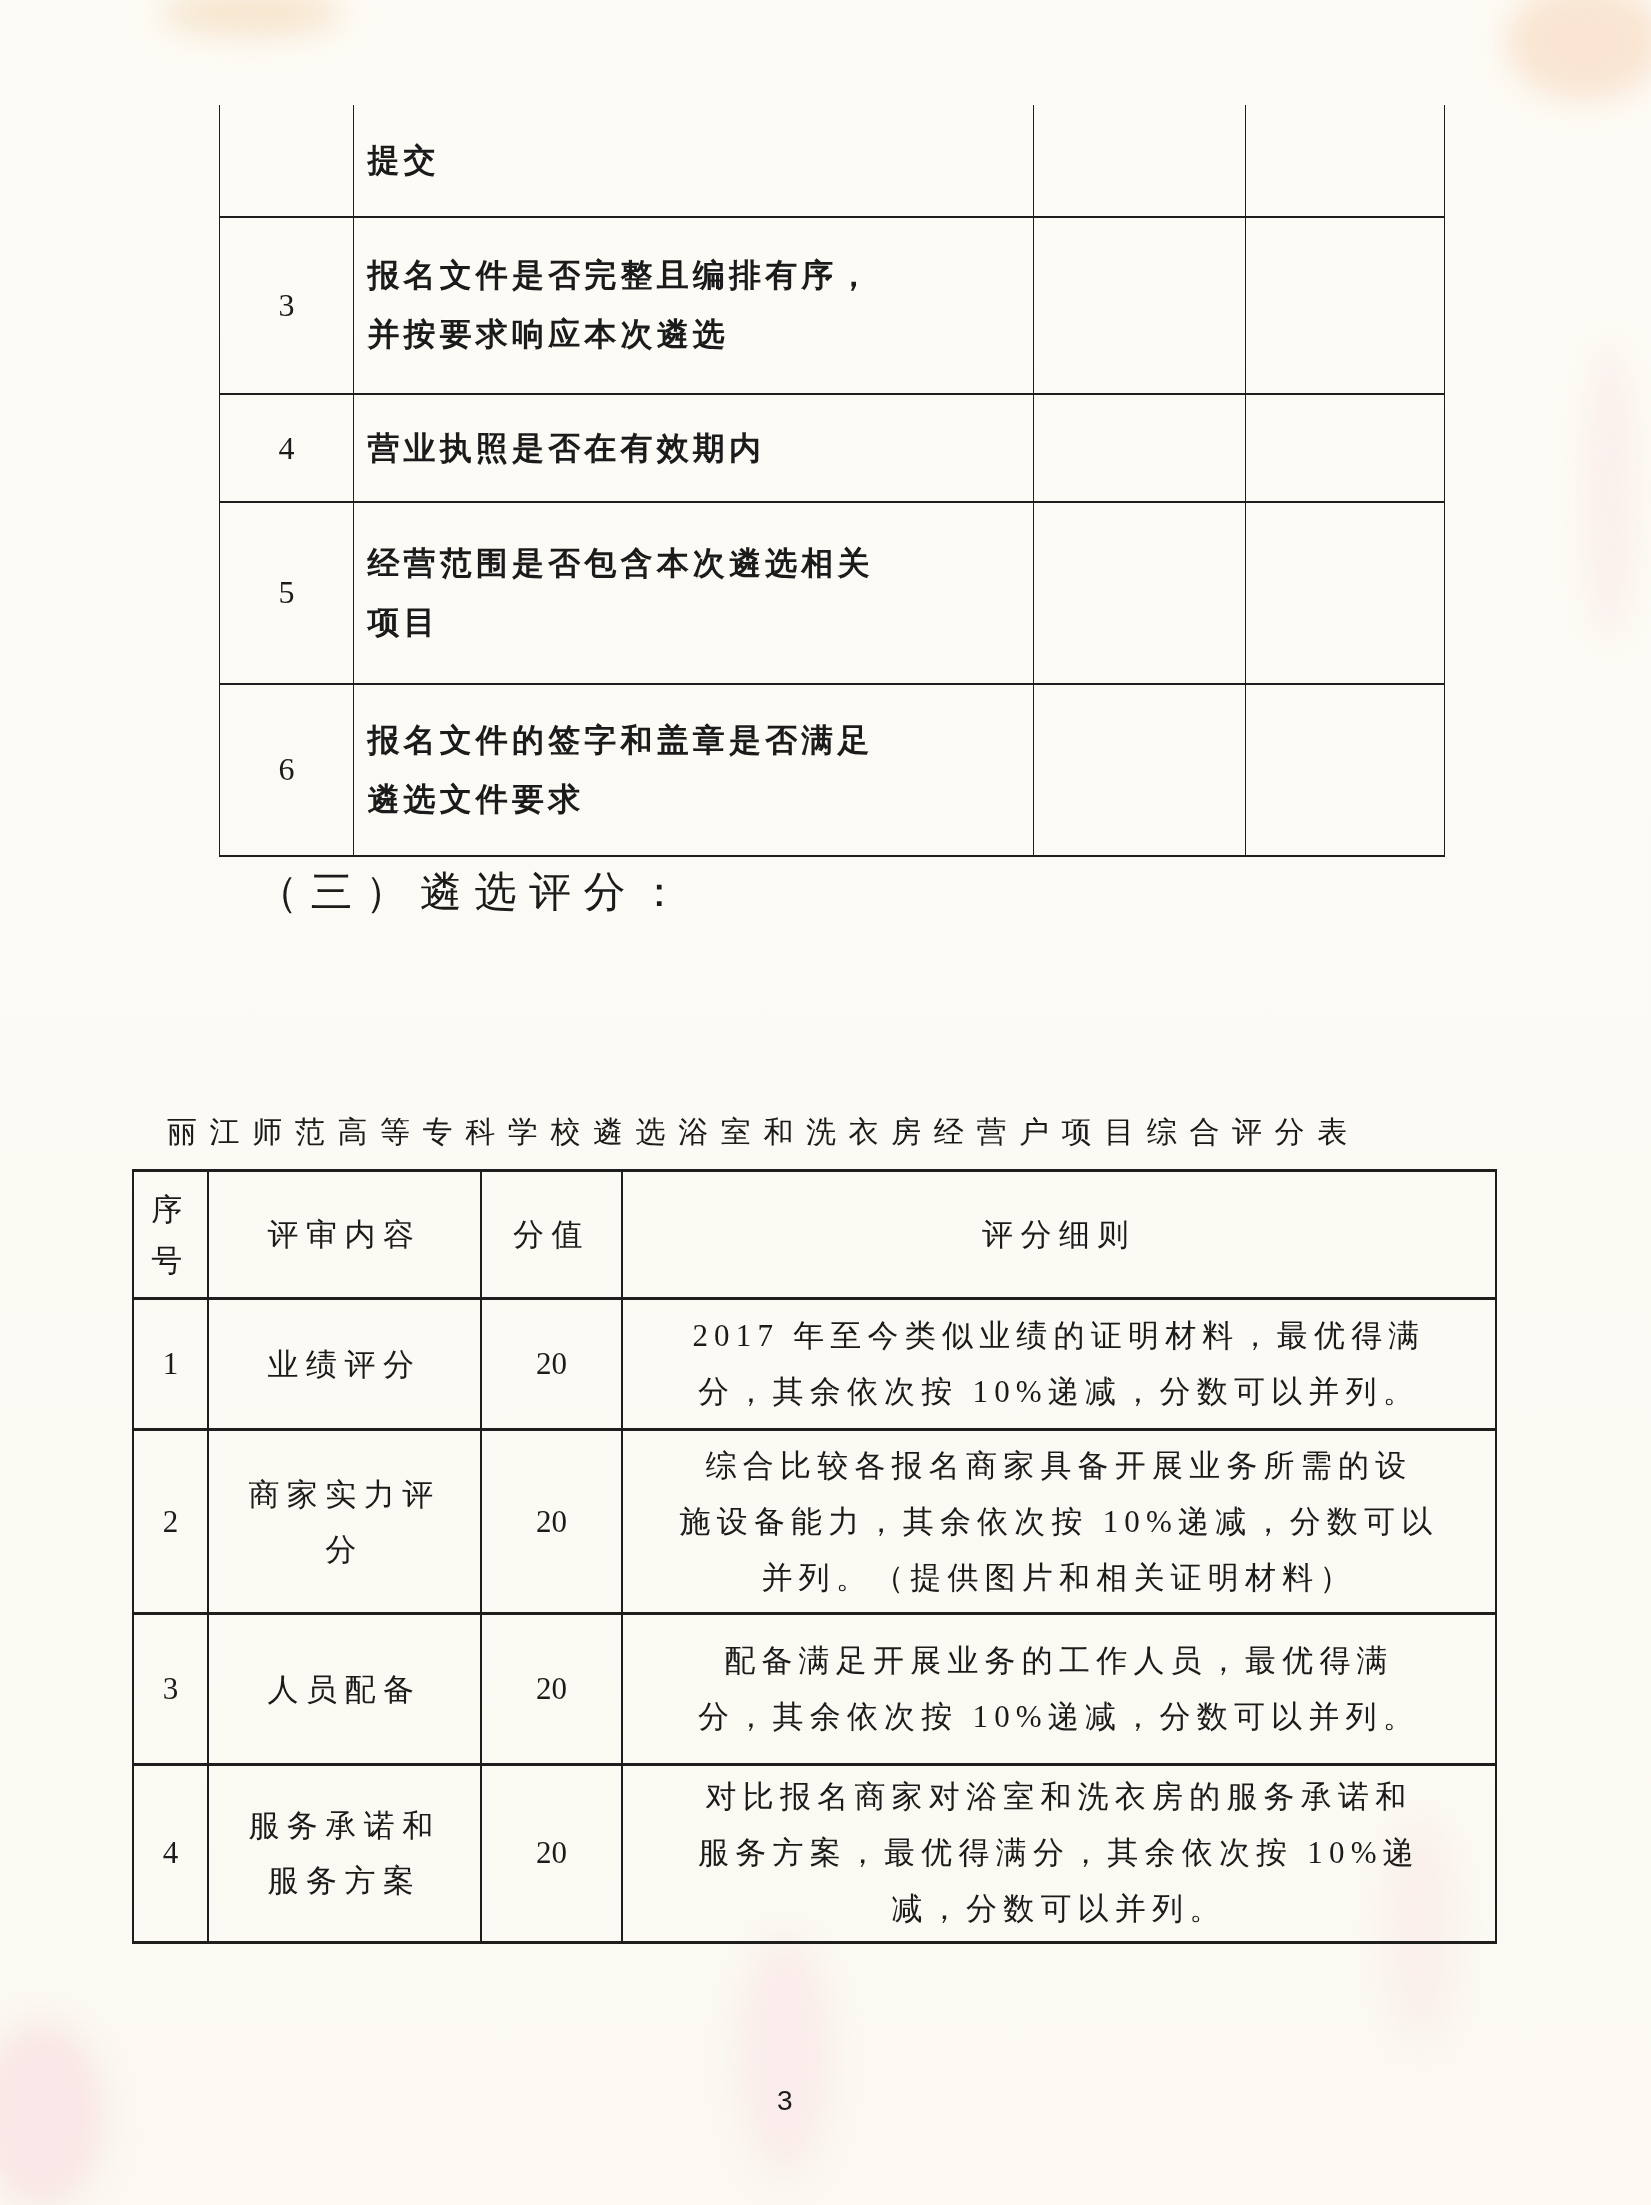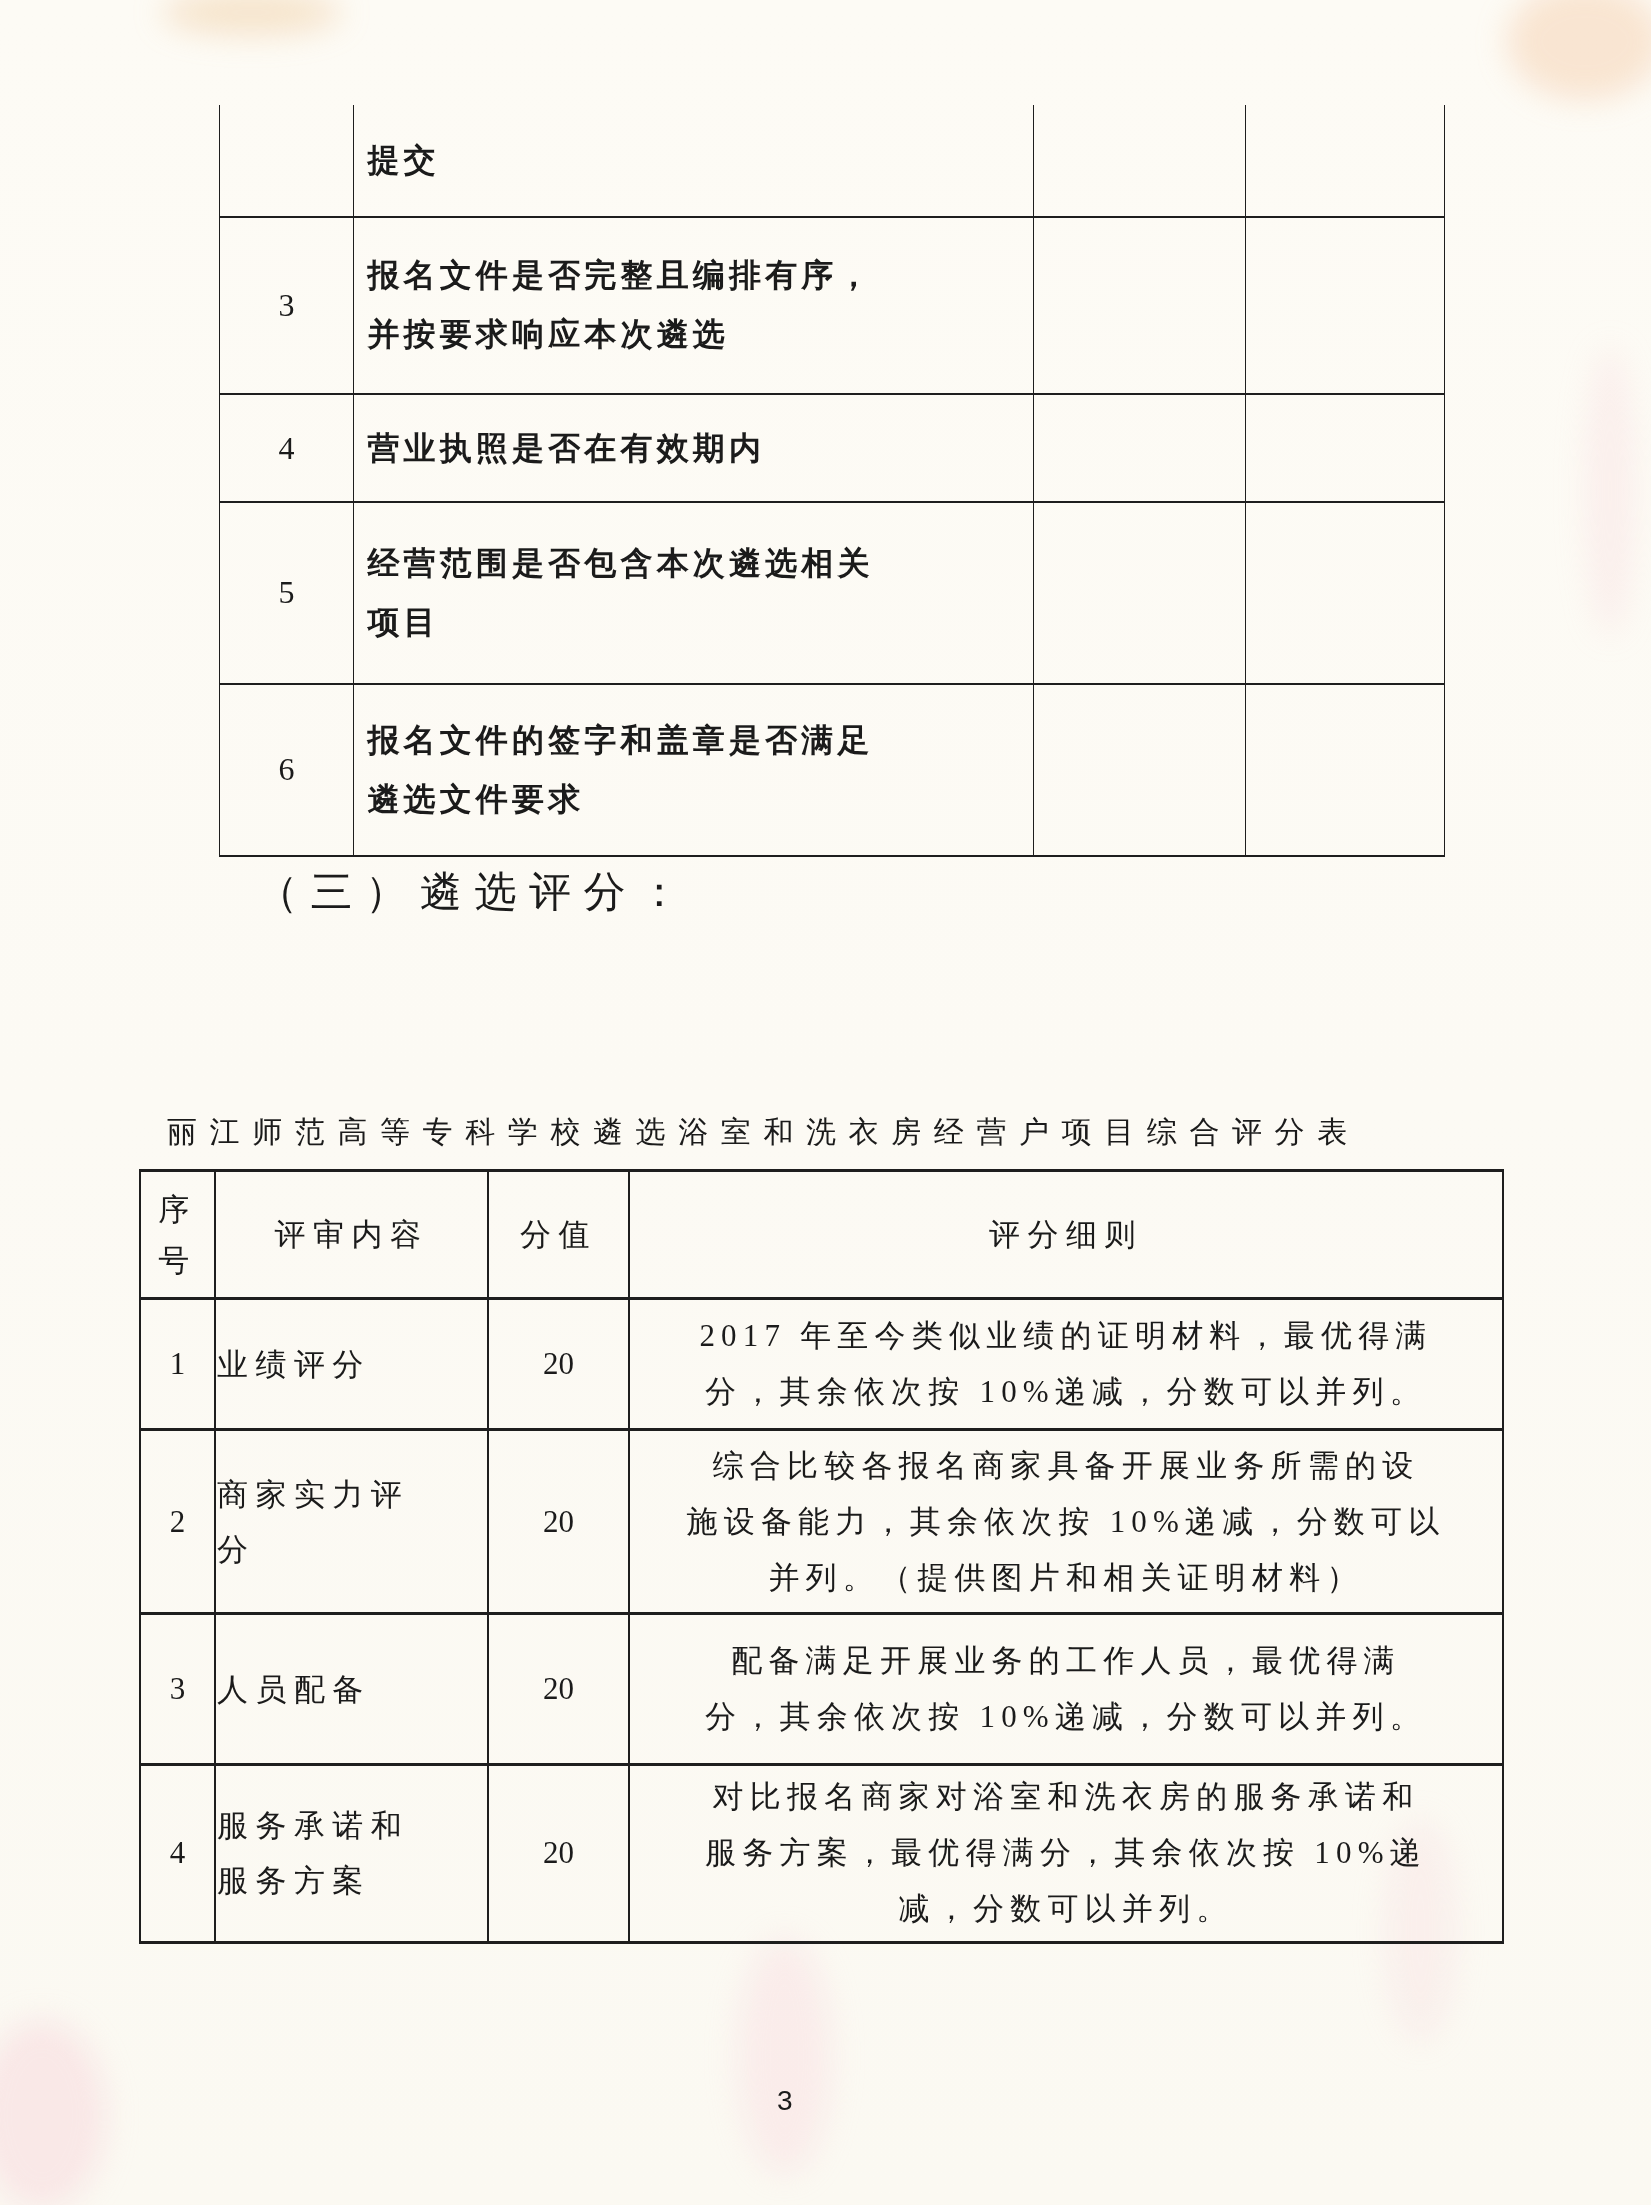--- a/index.html
+++ b/index.html
@@ -49,31 +49,31 @@
     position: absolute; left: 159px; top: 945px; width: 1362px;
     font-size: 35px; letter-spacing: 0.38em; line-height: 96px;
     text-indent: 97px; white-space: pre-line;
   }
   .table-title {
     position: absolute; left: 167px; top: 1112px; width: 1451px;
     font-size: 30px; letter-spacing: 0.42em;
   }
 
   
-  .t2 { position: absolute; left: 139px; top: 1169px; width: 1364px; height: 769px; }
+  .t2 { position: absolute; left: 132px; top: 1169px; width: 1364px; height: 769px; }
   .t2 th, .t2 td { border: 2.2px solid #1e1e1e; border-top-width: 3.9px; border-bottom-width: 3.9px;
                    font-weight: normal; vertical-align: middle; }
   .t2 tr:nth-child(1) { height: 128px; }
   .t2 tr:nth-child(2) { height: 131px; }
   .t2 tr:nth-child(3) { height: 184px; }
   .t2 tr:nth-child(4) { height: 151px; }
   .t2 tr:nth-child(5) { height: 175px; }
   .t2 th { font-size: 31px; letter-spacing: 0.24em; text-align: center; line-height: 51px; }
   .t2 .num, .t2 .score { text-align: center; font-size: 31px; }
-  .t2 .content { font-size: 31px; letter-spacing: 0.24em;
+  .t2 .content { text-align: center; font-size: 31px; letter-spacing: 0.24em;
                  line-height: 55px; white-space: pre-line; }
   .t2 .detail  { text-align: center; font-size: 31px; letter-spacing: 0.20em;
                  line-height: 56px; padding: 3.3px 11px; white-space: pre-line; }
 
   .page-number {
     position: absolute; left: 777px; top: 2085px;
     font-size: 28px; font-family: "Liberation Sans", "DejaVu Sans", sans-serif;
   }
 </style>
 </head>

